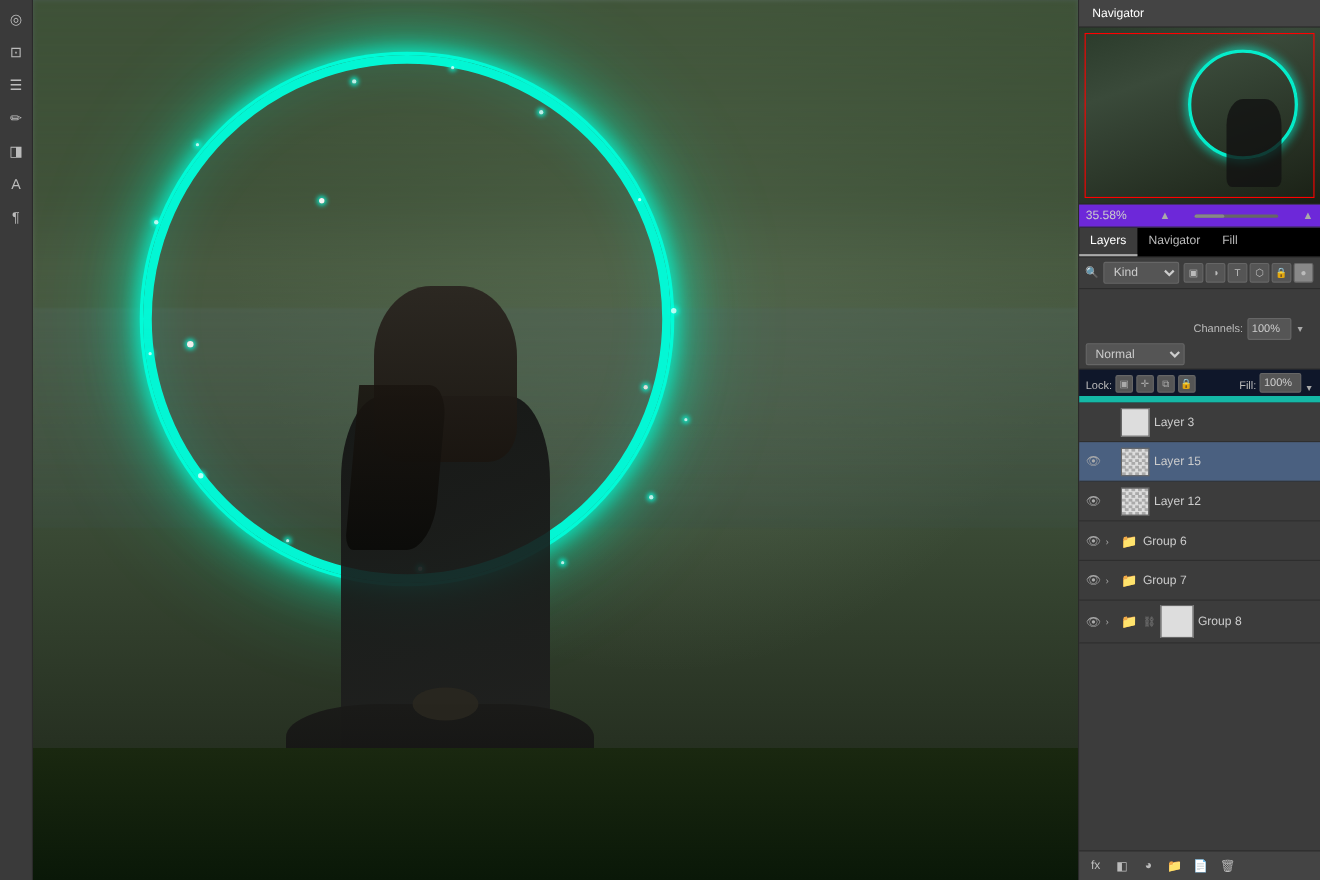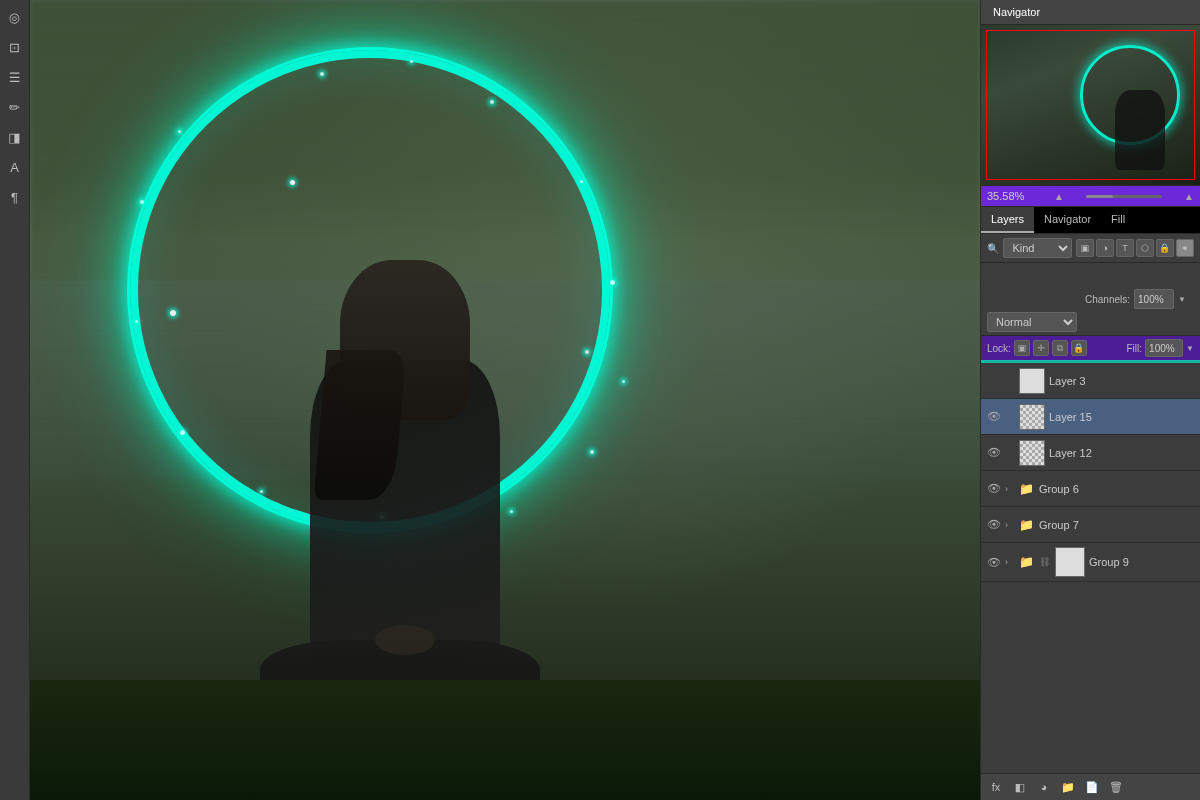--- a/index.html
+++ b/index.html
@@ -327,24 +327,24 @@
 
     .opacity-arrow {
       font-size: 8px;
       color: #aaa;
       cursor: pointer;
     }
 
     
     .lock-row {
       display: flex;
-      align-items: center;
+      align-items: flex-end;
       padding: 3px 6px;
-      background: #4c1d95;
-      border-bottom: 3px solid #14b8a6;
+      background: #0f172a;
+      border-bottom: 6px solid #14b8a6;
       gap: 3px;
     }
 
     .lock-label {
       font-size: 10px;
       color: #bbb;
     }
 
     .lock-icon-btn {
       width: 16px;
@@ -676,21 +676,21 @@
           <div class="layer-folder-icon">📁</div>
           <span class="layer-name">Group 7</span>
         </div>
 
         <div class="layer-item">
           <div class="layer-visibility">👁</div>
           <div class="layer-expand">›</div>
           <div class="layer-folder-icon">📁</div>
           <span class="layer-chain-icon">⛓</span>
           <div class="layer-thumbnail layer-thumb-white" style="width:30px;height:30px;"></div>
-          <span class="layer-name">Group 9</span>
+          <span class="layer-name">Group 8</span>
         </div>
 
       </div>
 
       <div class="layers-bottom">
         <div class="bottom-icon-btn">fx</div>
         <div class="bottom-icon-btn">◧</div>
         <div class="bottom-icon-btn">◕</div>
         <div class="bottom-icon-btn">📁</div>
         <div class="bottom-icon-btn">📄</div>

